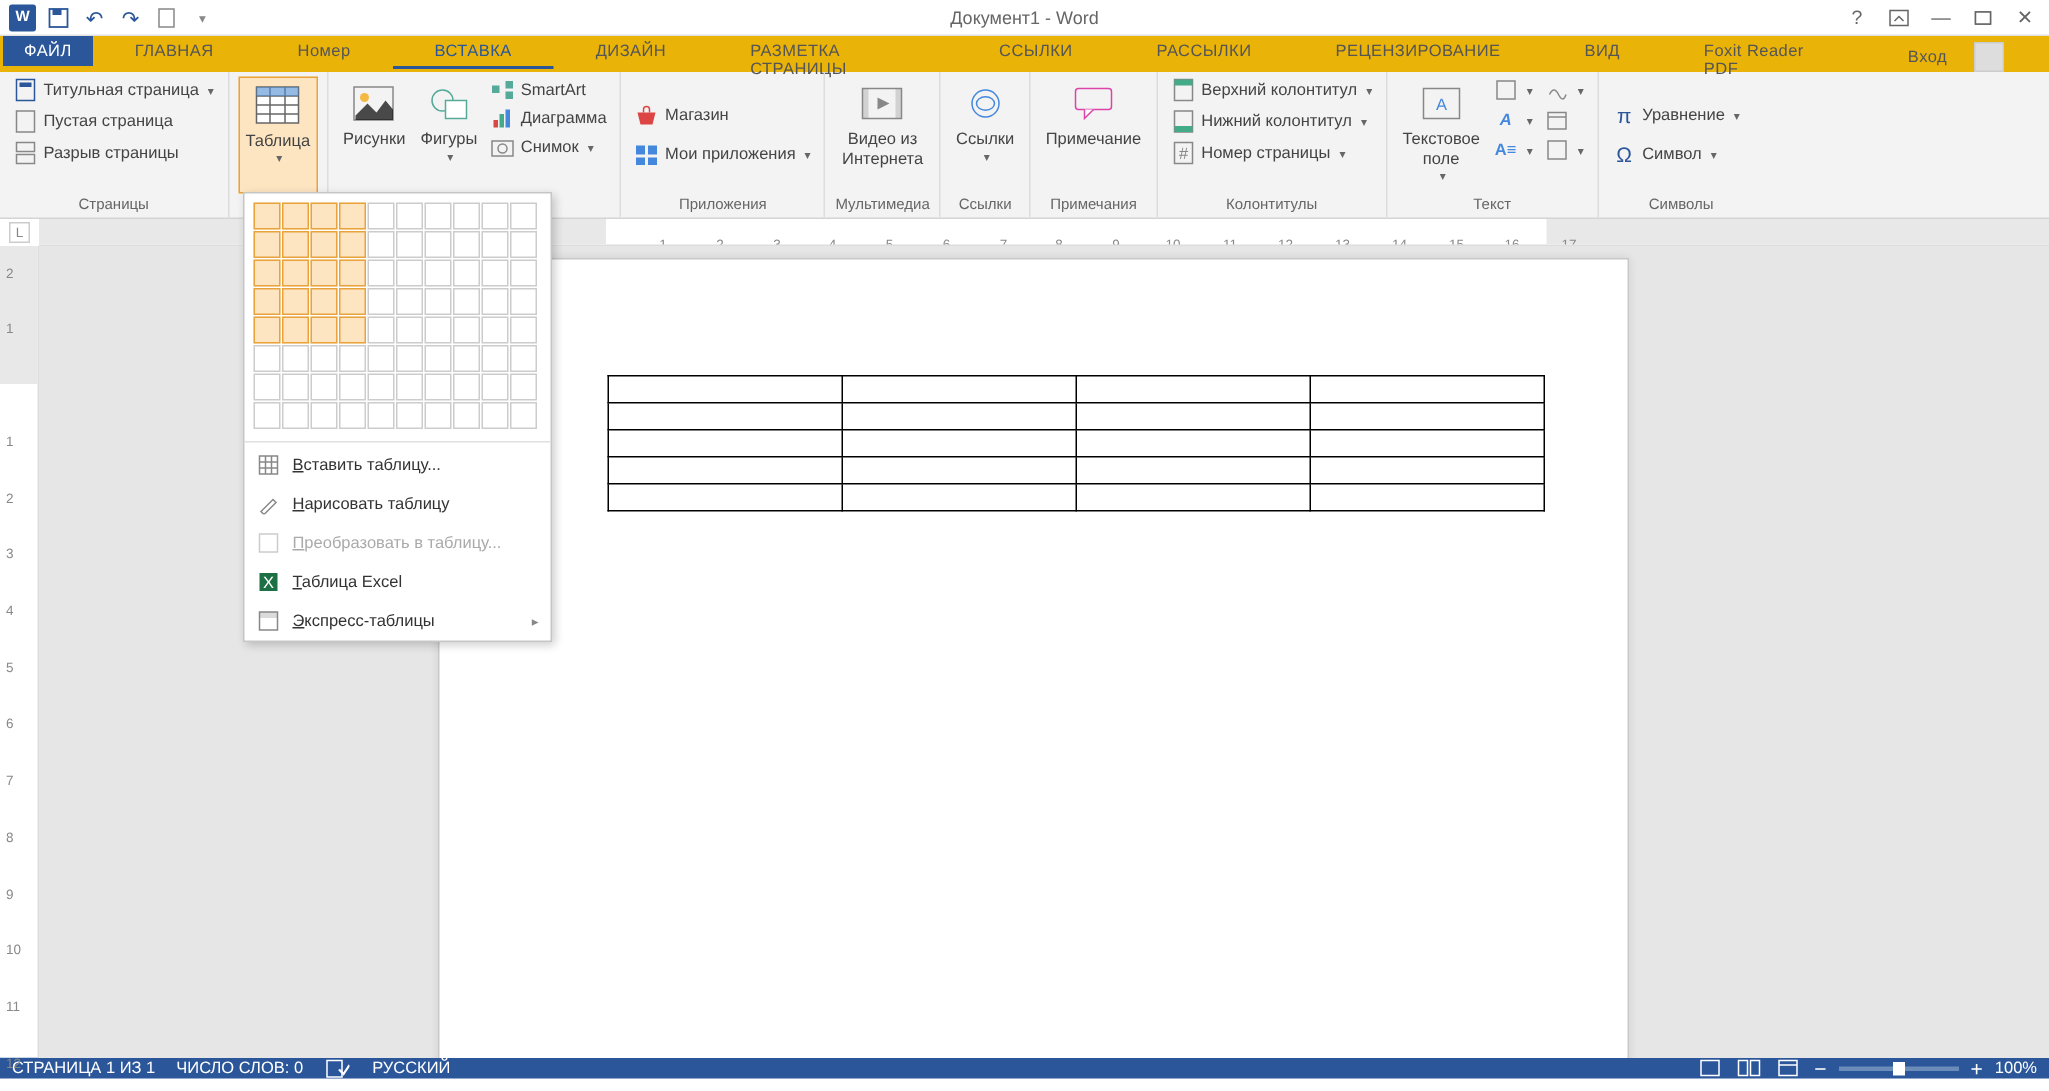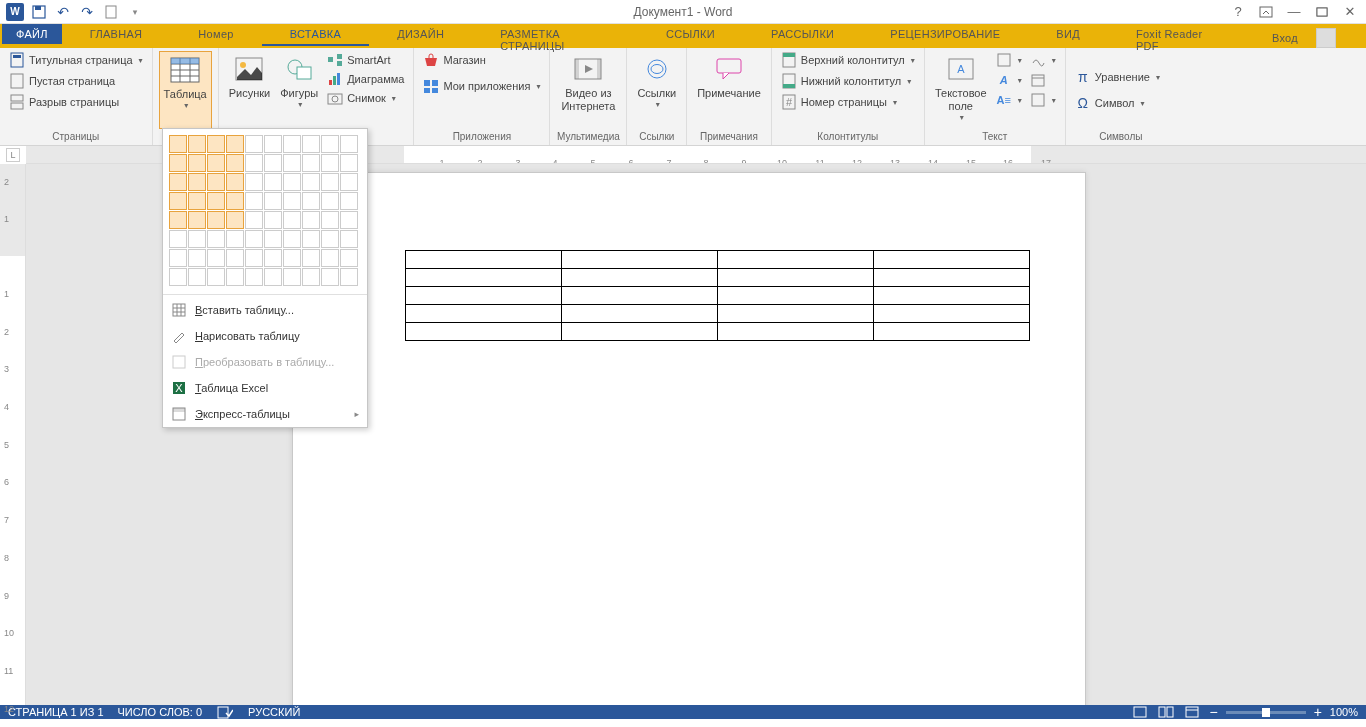--- a/index.html
+++ b/index.html
@@ -232,21 +232,21 @@
             <span>Снимок</span>
             <span class="drop-arrow">▾</span>
           </div>
       </div>
     </div>
     <div class="group-label" style="visibility:hidden">Иллюстрации</div>
   </div>
 
   <div class="group" style="min-width:130px">
     <div class="g-body">
-        <div class="vstack" style="justify-content:flex-start;gap:8px">
+        <div class="vstack" style="justify-content:center;gap:8px">
       <div class="hbtn">
             <span class="sic">
               <svg width="16" height="14">
                 <path d="M2 5 H14 L12 13 H4 Z" fill="#d44"></path>
                 <path d="M6 5 V3 a2 2 0 0 1 4 0 V5" fill="none" stroke="#d44"></path>
               </svg>
             </span>
             <span>Магазин</span>
           </div>
       <div class="hbtn">

